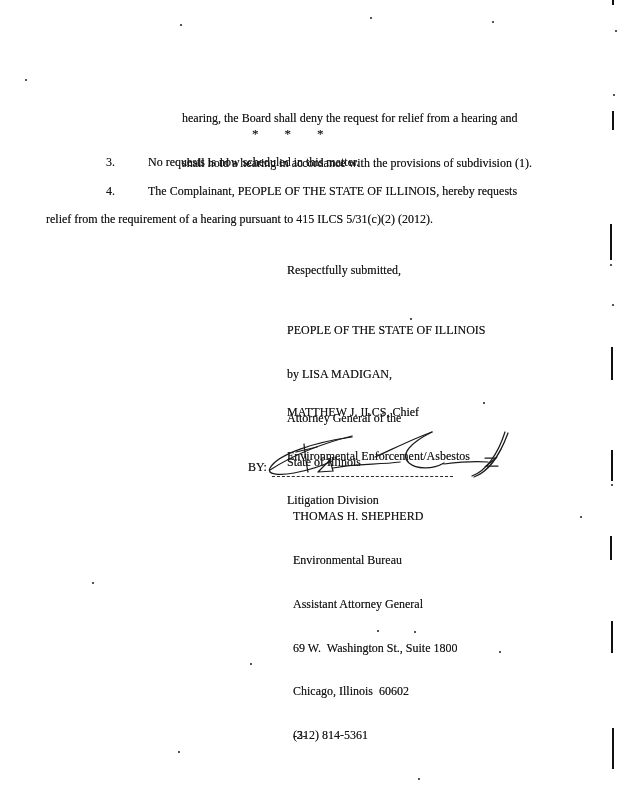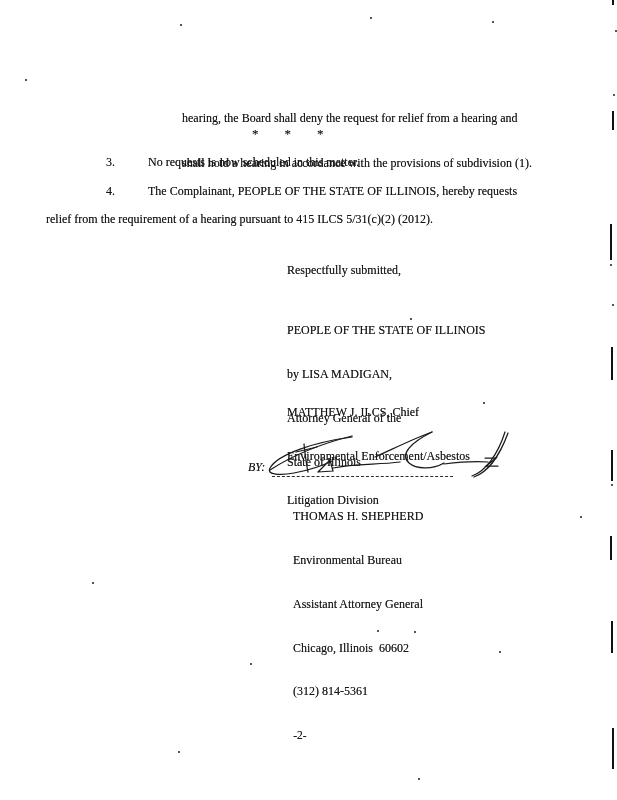--- a/index.html
+++ b/index.html
@@ -59,21 +59,21 @@
     <div>Attorney General of the</div>
     <div>State of Illinois</div>
   </div>
 
   <div class="txt block" style="left:287px;top:376px;">
     <div>MATTHEW J. ILCS, Chief</div>
     <div>Environmental Enforcement/Asbestos</div>
     <div>Litigation Division</div>
   </div>
 
-  <div class="txt" style="left:248px;top:460px;font-style:italic;">BY:</div>
+  <div class="txt" style="left:248px;top:460px;">BY:</div>
 
   <svg class="sig-svg" width="252" height="58" viewBox="0 0 252 58">
     <path d="M92,15 C 55,20 18,32 10,46 C 6,52 18,54 34,51 C 50,48 62,44 72,39"></path>
     <path d="M10,48 C 30,35 60,22 92,14"></path>
     <path d="M44,22 C 45,31 46,41 48,50"></path>
     <path d="M36,30 L57,25"></path>
     <path d="M58,50 L70,38 L73,49 L58,50"></path>
     <path d="M73,46 C 95,41 118,43 140,40"></path>
     <path d="M115,35 C 135,26 155,16 172,10"></path>
     <path d="M172,10 C 152,20 139,32 149,41 C 156,47 172,48 184,41"></path>
@@ -81,20 +81,21 @@
     <path d="M225,36 L236,36 L226,44 L238,44"></path>
     <path d="M212,54 C 226,49 238,32 245,10"></path>
     <path d="M214,55 C 228,50 240,33 248,11"></path>
   </svg>
   <div class="sig-underline"></div>
 
   <div class="txt block" style="left:285px;top:480px;margin-left:8px;">
     <div>THOMAS H. SHEPHERD</div>
     <div>Environmental Bureau</div>
     <div>Assistant Attorney General</div>
+    <div>69 W.  Washington St., Suite 1800</div>
     <div>Chicago, Illinois  60602</div>
     <div>(312) 814-5361</div>
   </div>
 
   <div class="txt pagenum" style="left:270px;top:728px;">-2-</div>
 
   <div class="vmark" style="left:612px;top:0;height:5px;"></div>
   <div class="vmark" style="left:612px;top:111px;height:19px;"></div>
   <div class="vmark" style="left:610px;top:224px;height:36px;"></div>
   <div class="vmark" style="left:611px;top:347px;height:33px;"></div>

